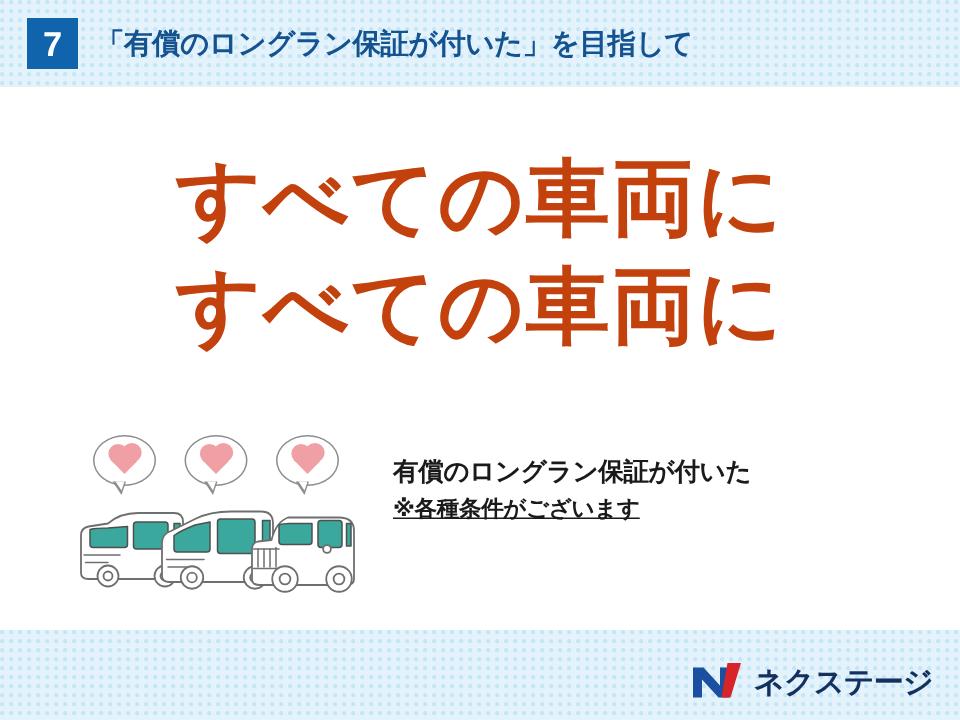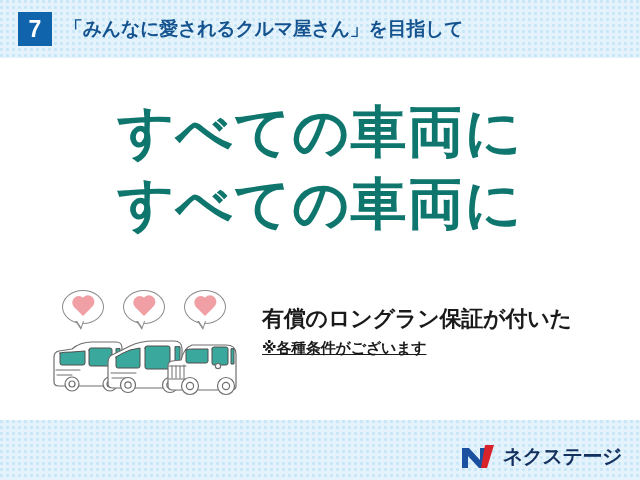--- a/index.html
+++ b/index.html
@@ -76,21 +76,21 @@
 
   
   #headline {
     position: absolute;
     top: 96px;
     left: 0;
     width: 640px;
     text-align: center;
   }
   .headline-line {
-    color: #0f766e;
+    color: #c2410c;
     font-size: 56px;
     font-weight: bold;
     line-height: 1.28;
     letter-spacing: 1px;
     white-space: nowrap;
   }
 
   
   #body-section {
     position: absolute;
@@ -173,39 +173,39 @@
 
   
   #body-copy {
     position: absolute;
     left: 262px;
     top: 14px;
     width: 370px;
   }
   .copy-line {
     color: #1a1a1a;
-    font-size: 22px;
+    font-size: 17px;
     font-weight: bold;
     line-height: 1.55;
     letter-spacing: -0.2px;
     white-space: nowrap;
   }
   .copy-line.small {
     font-size: 15px;
     text-decoration: underline;
   }
 
   
   #footer-logo {
     position: absolute;
     right: 18px;
     top: 441px;
     height: 30px;
     display: flex;
-    align-items: center;
+    align-items: flex-start;
   }
   #logo-mark {
     width: 34px;
     height: 25px;
     flex: none;
   }
   #logo-text {
     margin-left: 8px;
     color: #14305f;
     font-size: 20px;
@@ -215,21 +215,21 @@
   }
 </style>
 </head>
 <body>
 
 <div id="page">
 
   <div id="header-band" class="dot-band"></div>
   <div id="header-inner">
     <div id="section-badge">7</div>
-    <div id="header-title">「みんなに愛されるクルマ屋さん」を目指して</div>
+    <div id="header-title">「有償のロングラン保証が付いた」を目指して</div>
   </div>
 
   <div id="headline">
     <div class="headline-line">すべての車両に</div>
     <div class="headline-line">すべての車両に</div>
   </div>
 
   <div id="body-section">
 
     <div id="cars-block">

